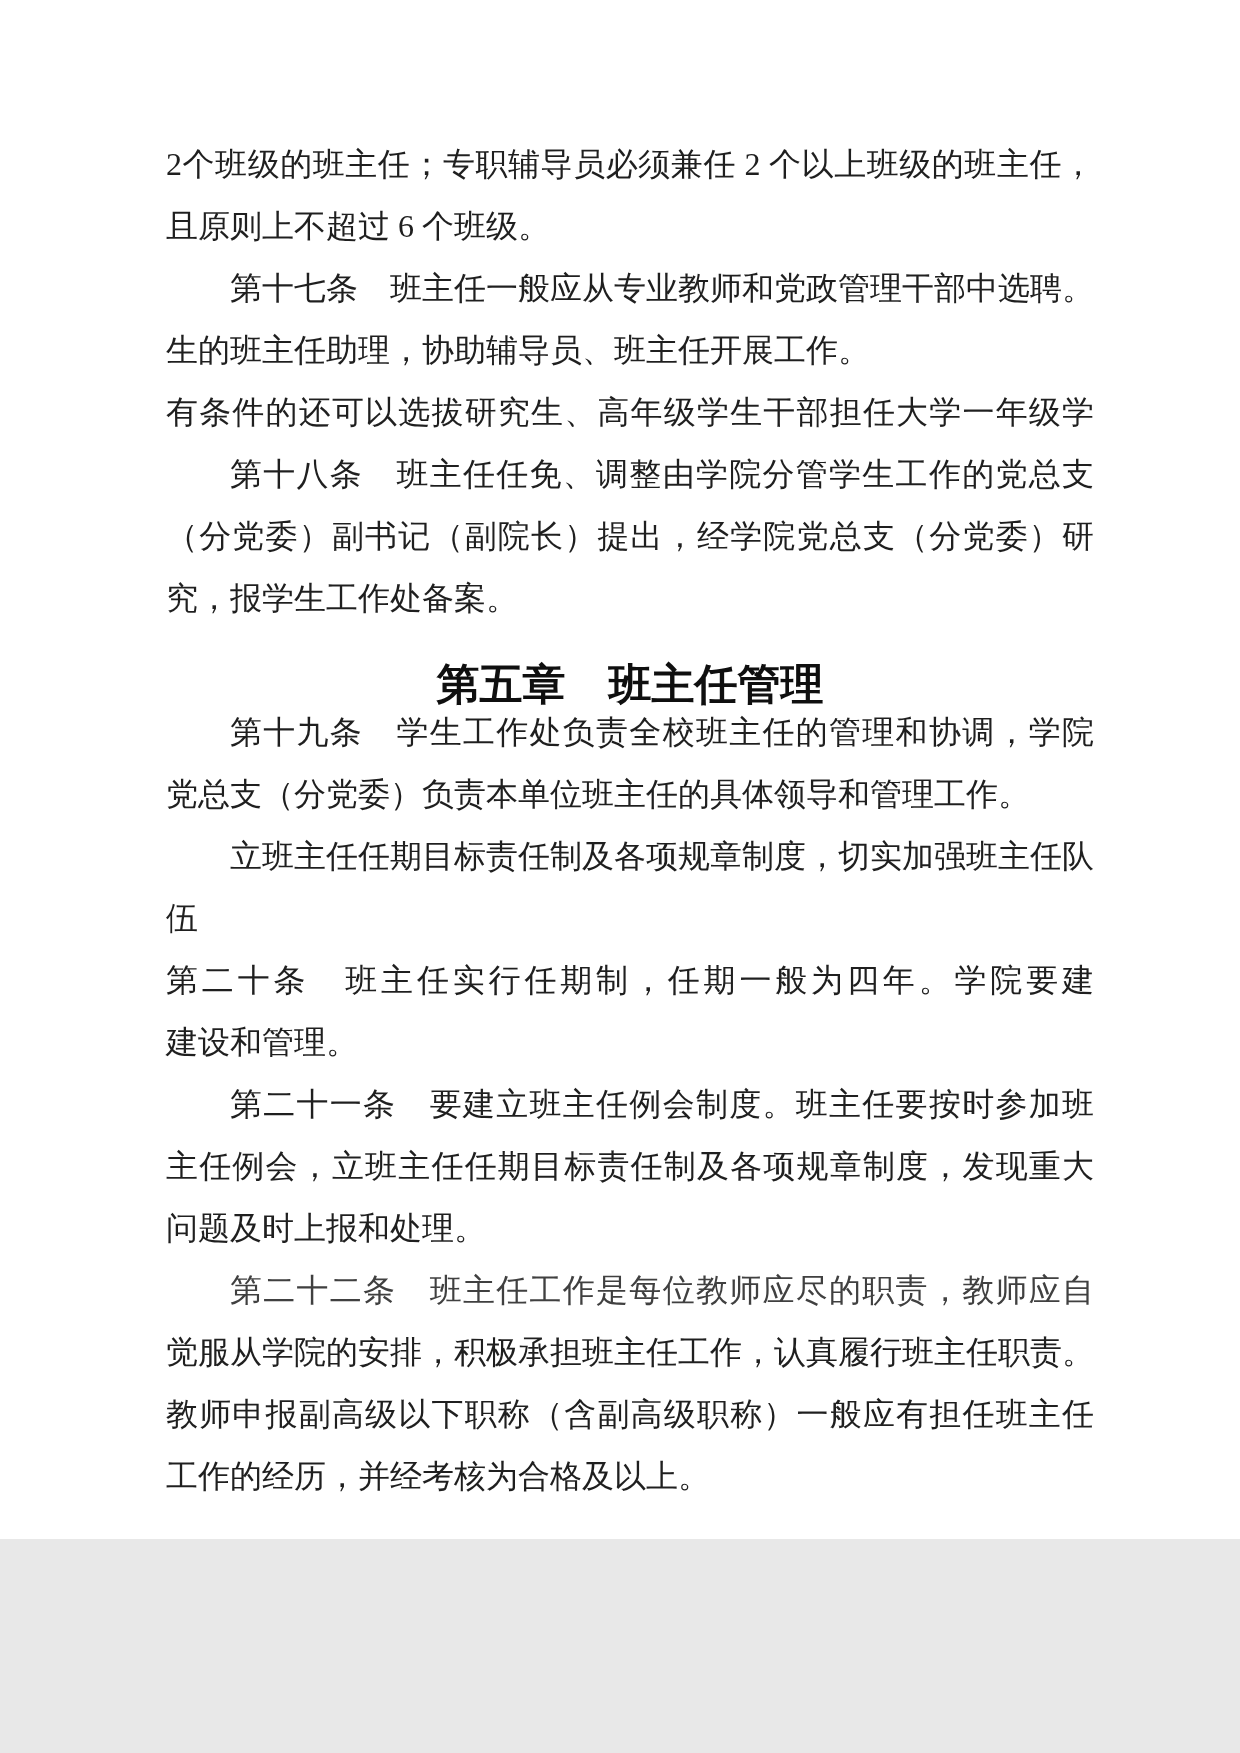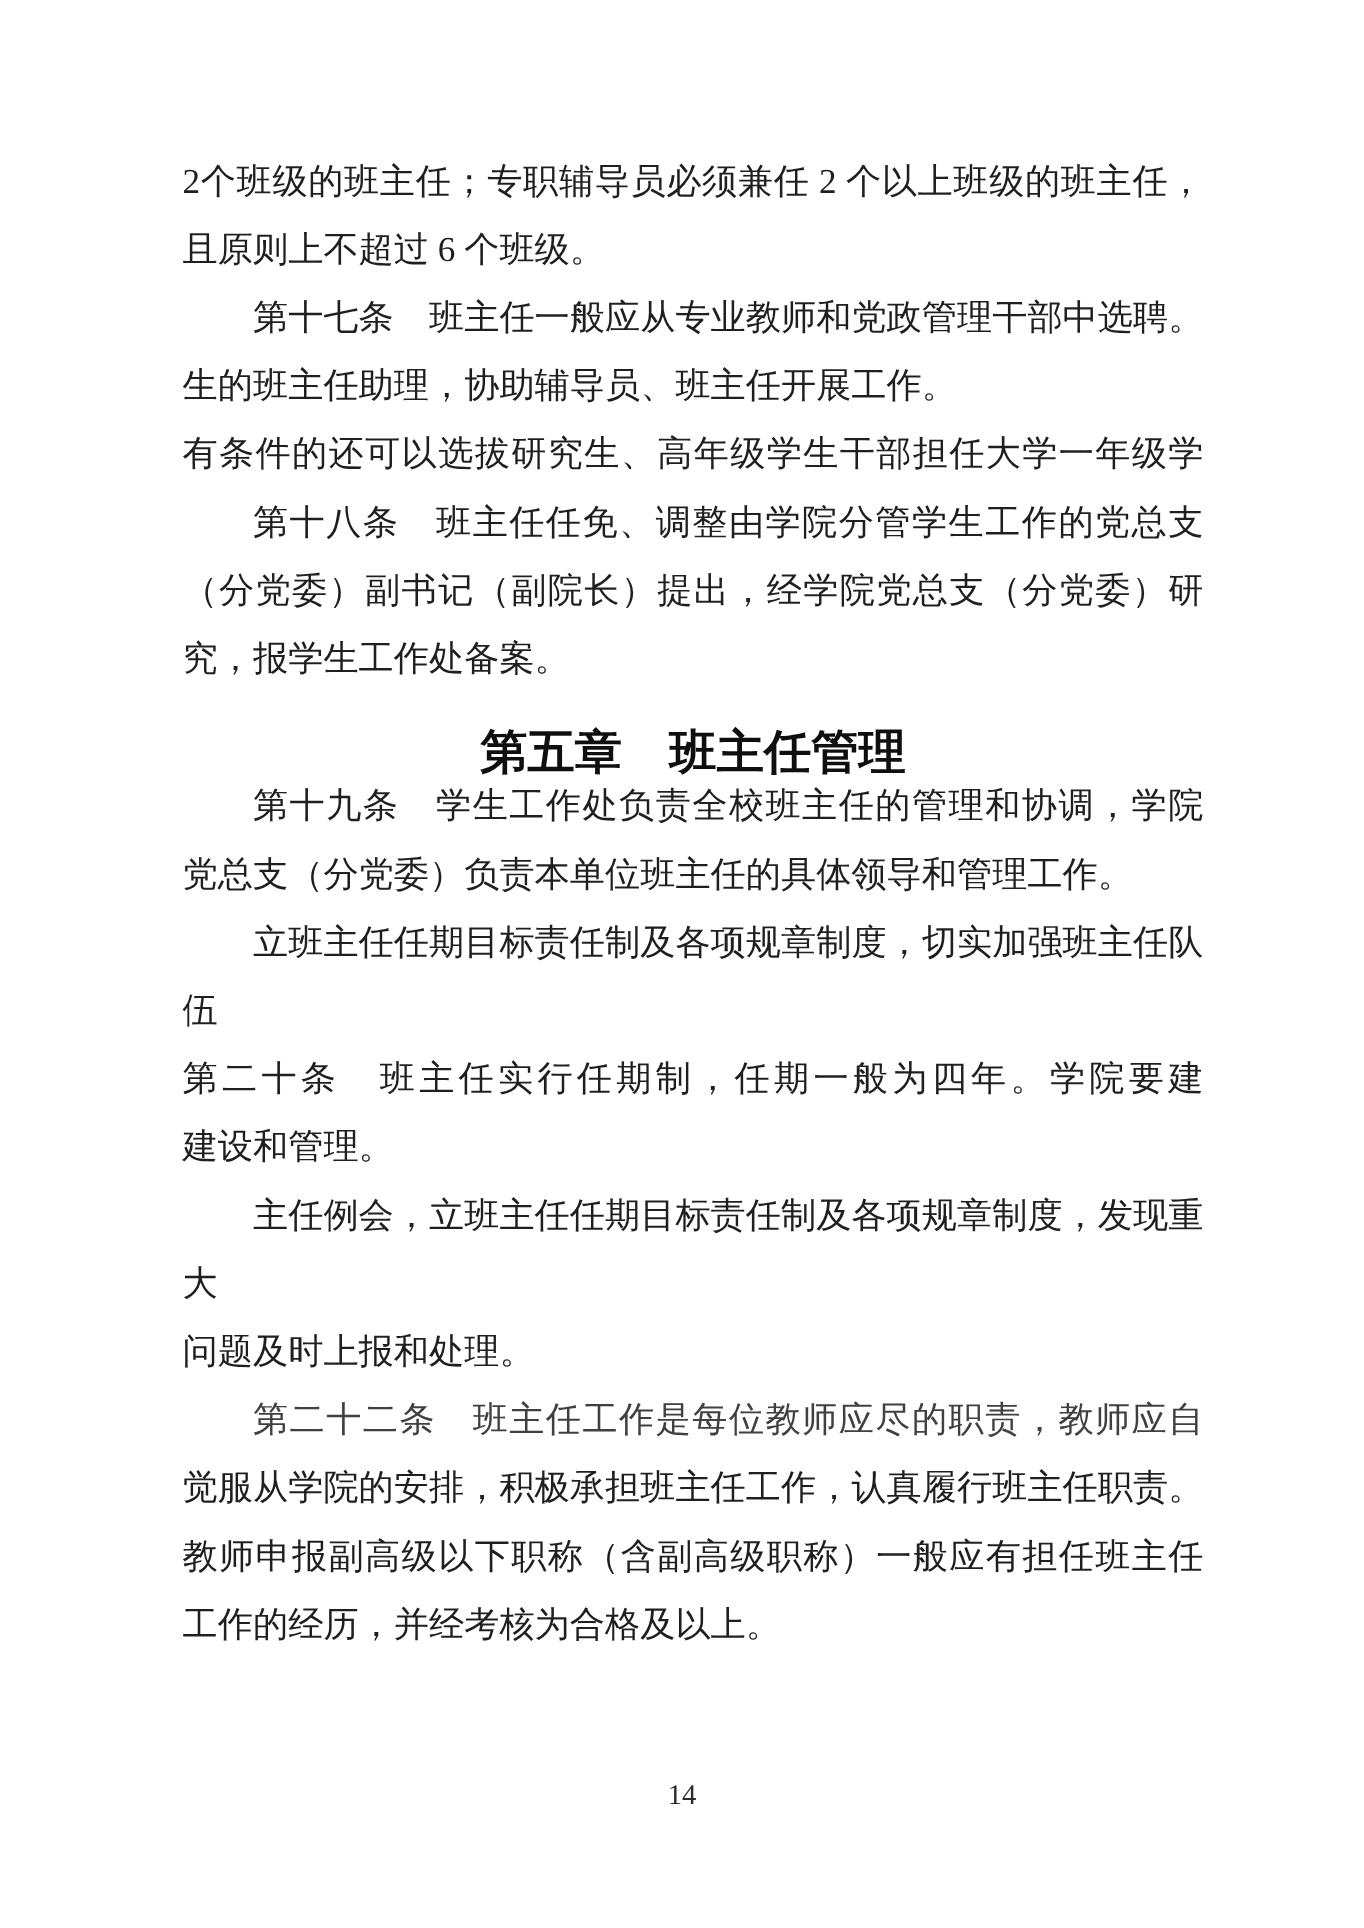--- a/index.html
+++ b/index.html
@@ -1,21 +1,21 @@
 <!DOCTYPE html>
 <html><head>
 <meta charset="utf-8">
 <style>
   html, body { margin: 0; padding: 0; }
   body { background: #e8e8e8; }
 
   .page {
     position: relative;
     width: 1240px;
-    height: 1753px;
+    height: 1539px;
     margin: 0 auto;
     background: #ffffff;
     overflow: hidden;
     font-family: "Liberation Serif", "DejaVu Serif", serif;
   }
 
   .doc-body {
     position: absolute;
     left: 166px;
     top: 133px;
@@ -85,20 +85,21 @@
       <div class="paragraph indent">
         <div class="line" style="color: rgb(31, 31, 31);">第十九条　学生工作处负责全校班主任的管理和协调，学院</div>
         <div class="line end" style="color: rgb(31, 31, 31);">党总支（分党委）负责本单位班主任的具体领导和管理工作。</div>
       </div>
       <div class="paragraph indent">
         <div class="line" style="color: rgb(31, 31, 31);">立班主任任期目标责任制及各项规章制度，切实加强班主任队伍</div>
         <div class="line" style="color: rgb(31, 31, 31);">第二十条　班主任实行任期制，任期一般为四年。学院要建</div>
         <div class="line end" style="color: rgb(31, 31, 31);">建设和管理。</div>
       </div>
       <div class="paragraph indent">
+        <div class="line" style="color: rgb(31, 31, 31);">第二十一条　要建立班主任例会制度。班主任要按时参加班</div>
         <div class="line" style="color: rgb(31, 31, 31);">主任例会，立班主任任期目标责任制及各项规章制度，发现重大</div>
         <div class="line end" style="color: rgb(31, 31, 31);">问题及时上报和处理。</div>
       </div>
       <div class="paragraph indent">
         <div class="line" style="color: #404040;">第二十二条　班主任工作是每位教师应尽的职责，教师应自</div>
         <div class="line" style="color: rgb(31, 31, 31);">觉服从学院的安排，积极承担班主任工作，认真履行班主任职责。</div>
         <div class="line" style="color: rgb(31, 31, 31);">教师申报副高级以下职称（含副高级职称）一般应有担任班主任</div>
         <div class="line end" style="color: rgb(31, 31, 31);">工作的经历，并经考核为合格及以上。</div>
       </div>
     </div>

